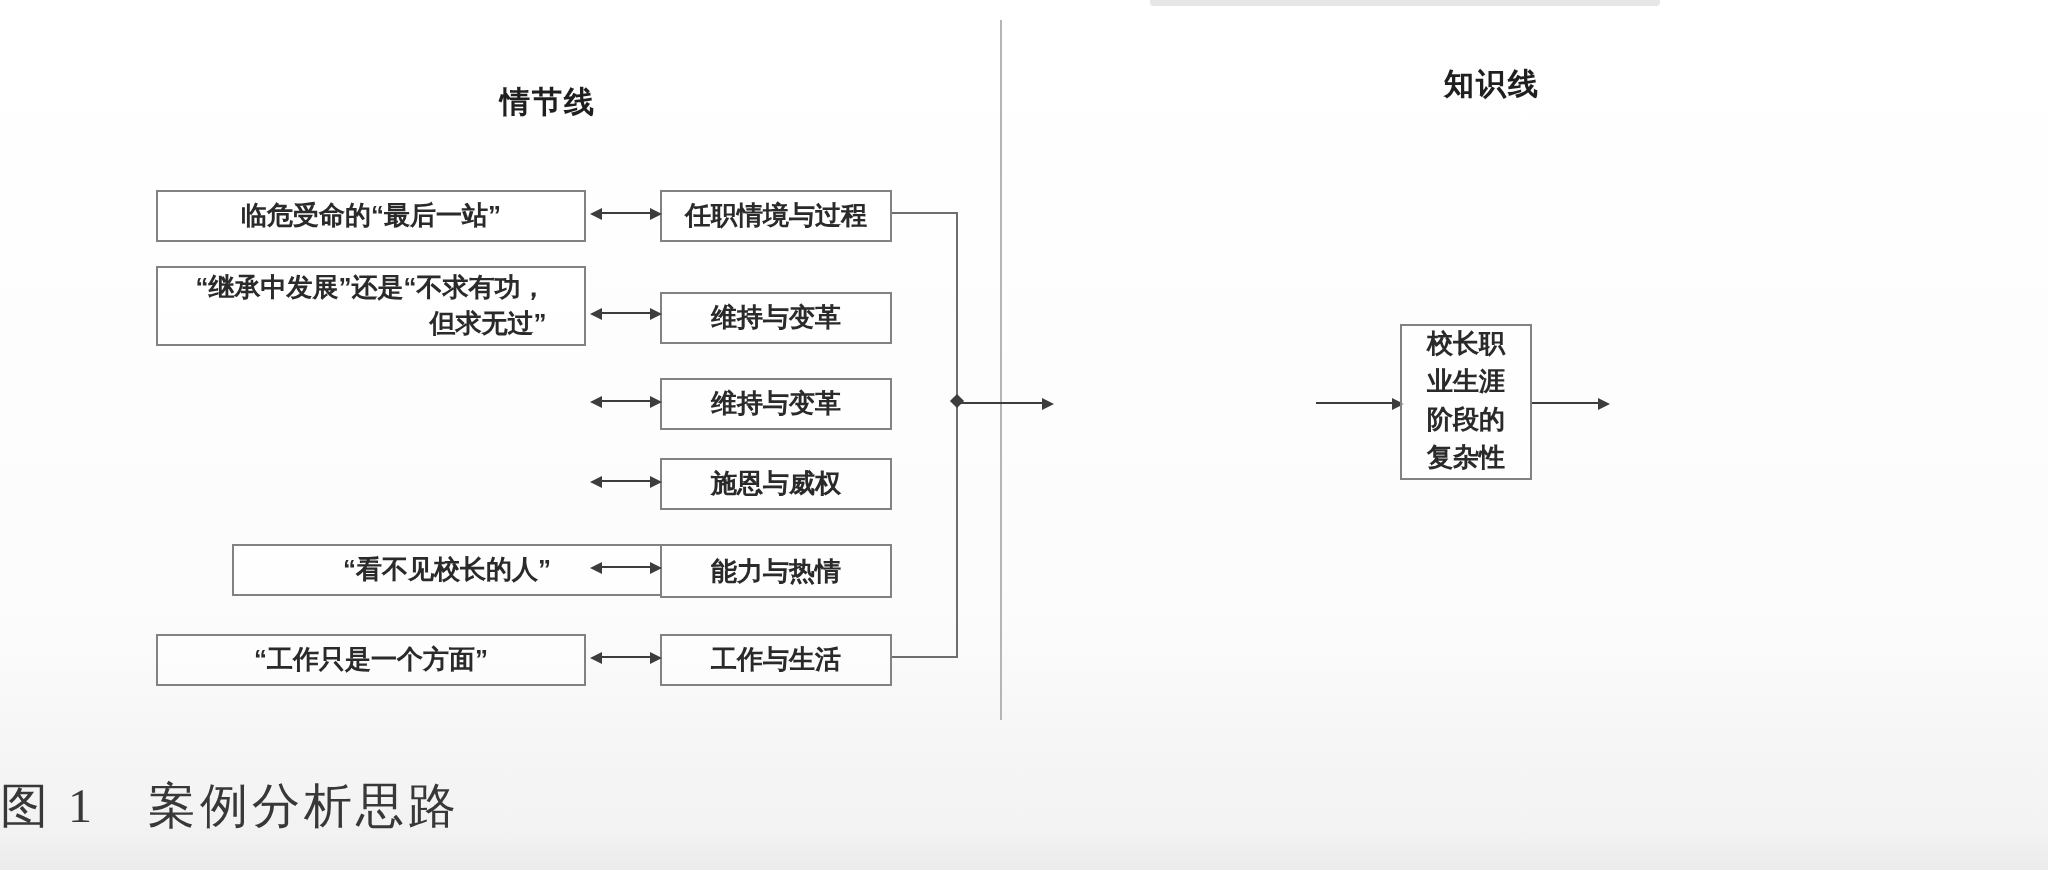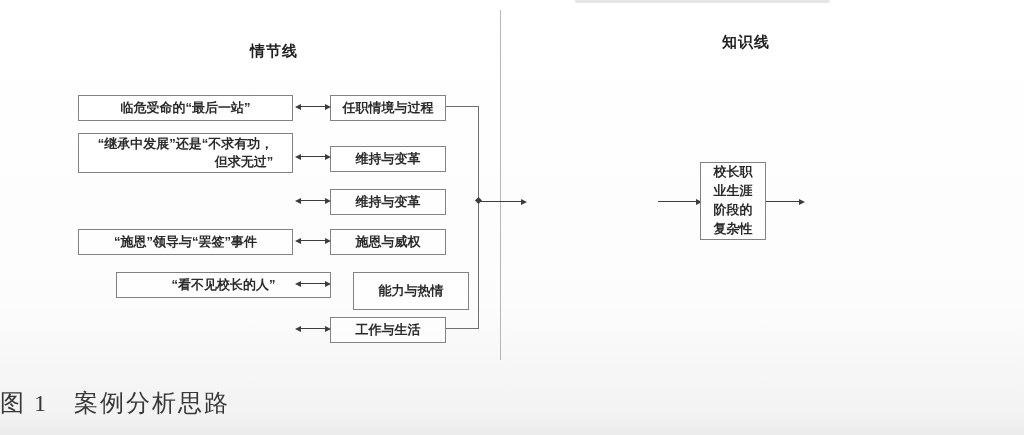--- a/index.html
+++ b/index.html
@@ -58,28 +58,28 @@
 
   <div class="smudge"></div>
 
   <div class="hdr" style="left:250px;top:42px;">情节线</div>
   <div class="hdr" style="left:722px;top:33px;">知识线</div>
   <div class="divider"></div>
 
   <div class="box lbox" style="top:95px;height:23px;">临危受命的“最后一站”</div>
   <div class="box lbox preline" style="top:133px;height:40px;text-align:right;">“继承中发展”还是“不求有功，
 但求无过”</div>
-  <div class="box lbox" style="top:229px;height:23px;">“施恩”领导与“罢签”事件</div>
   <div class="box lbox" style="top:272px;height:23px;margin-left:38px;">“看不见校长的人”</div>
+  <div class="box lbox" style="top:317px;height:23px;">“工作只是一个方面”</div>
 
   <div class="box mbox" style="top:95px;height:23px;">任职情境与过程</div>
   <div class="box mbox" style="top:146px;height:22px;">维持与变革</div>
   <div class="box mbox" style="top:189px;height:22px;">维持与变革</div>
   <div class="box mbox" style="top:229px;height:22px;">施恩与威权</div>
-  <div class="box mbox" style="top:272px;height:38px;margin-left:23px;">能力与热情</div>
+  <div class="box mbox" style="top:272px;height:27px;">能力与热情</div>
   <div class="box mbox" style="top:317px;height:22px;text-align:right;">工作与生活</div>
 
   <div class="arr left right" style="left:297px;top:106px;width:32px;"></div>
   <div class="arr left right" style="left:297px;top:156px;width:32px;"></div>
   <div class="arr left right" style="left:297px;top:200px;width:32px;"></div>
   <div class="arr left right" style="left:297px;top:240px;width:32px;"></div>
   <div class="arr left right" style="left:297px;top:283px;width:32px;"></div>
   <div class="arr left right" style="left:297px;top:328px;width:32px;"></div>
 
   <div class="seg" style="left:446px;top:106px;width:33px;height:1px;"></div>

